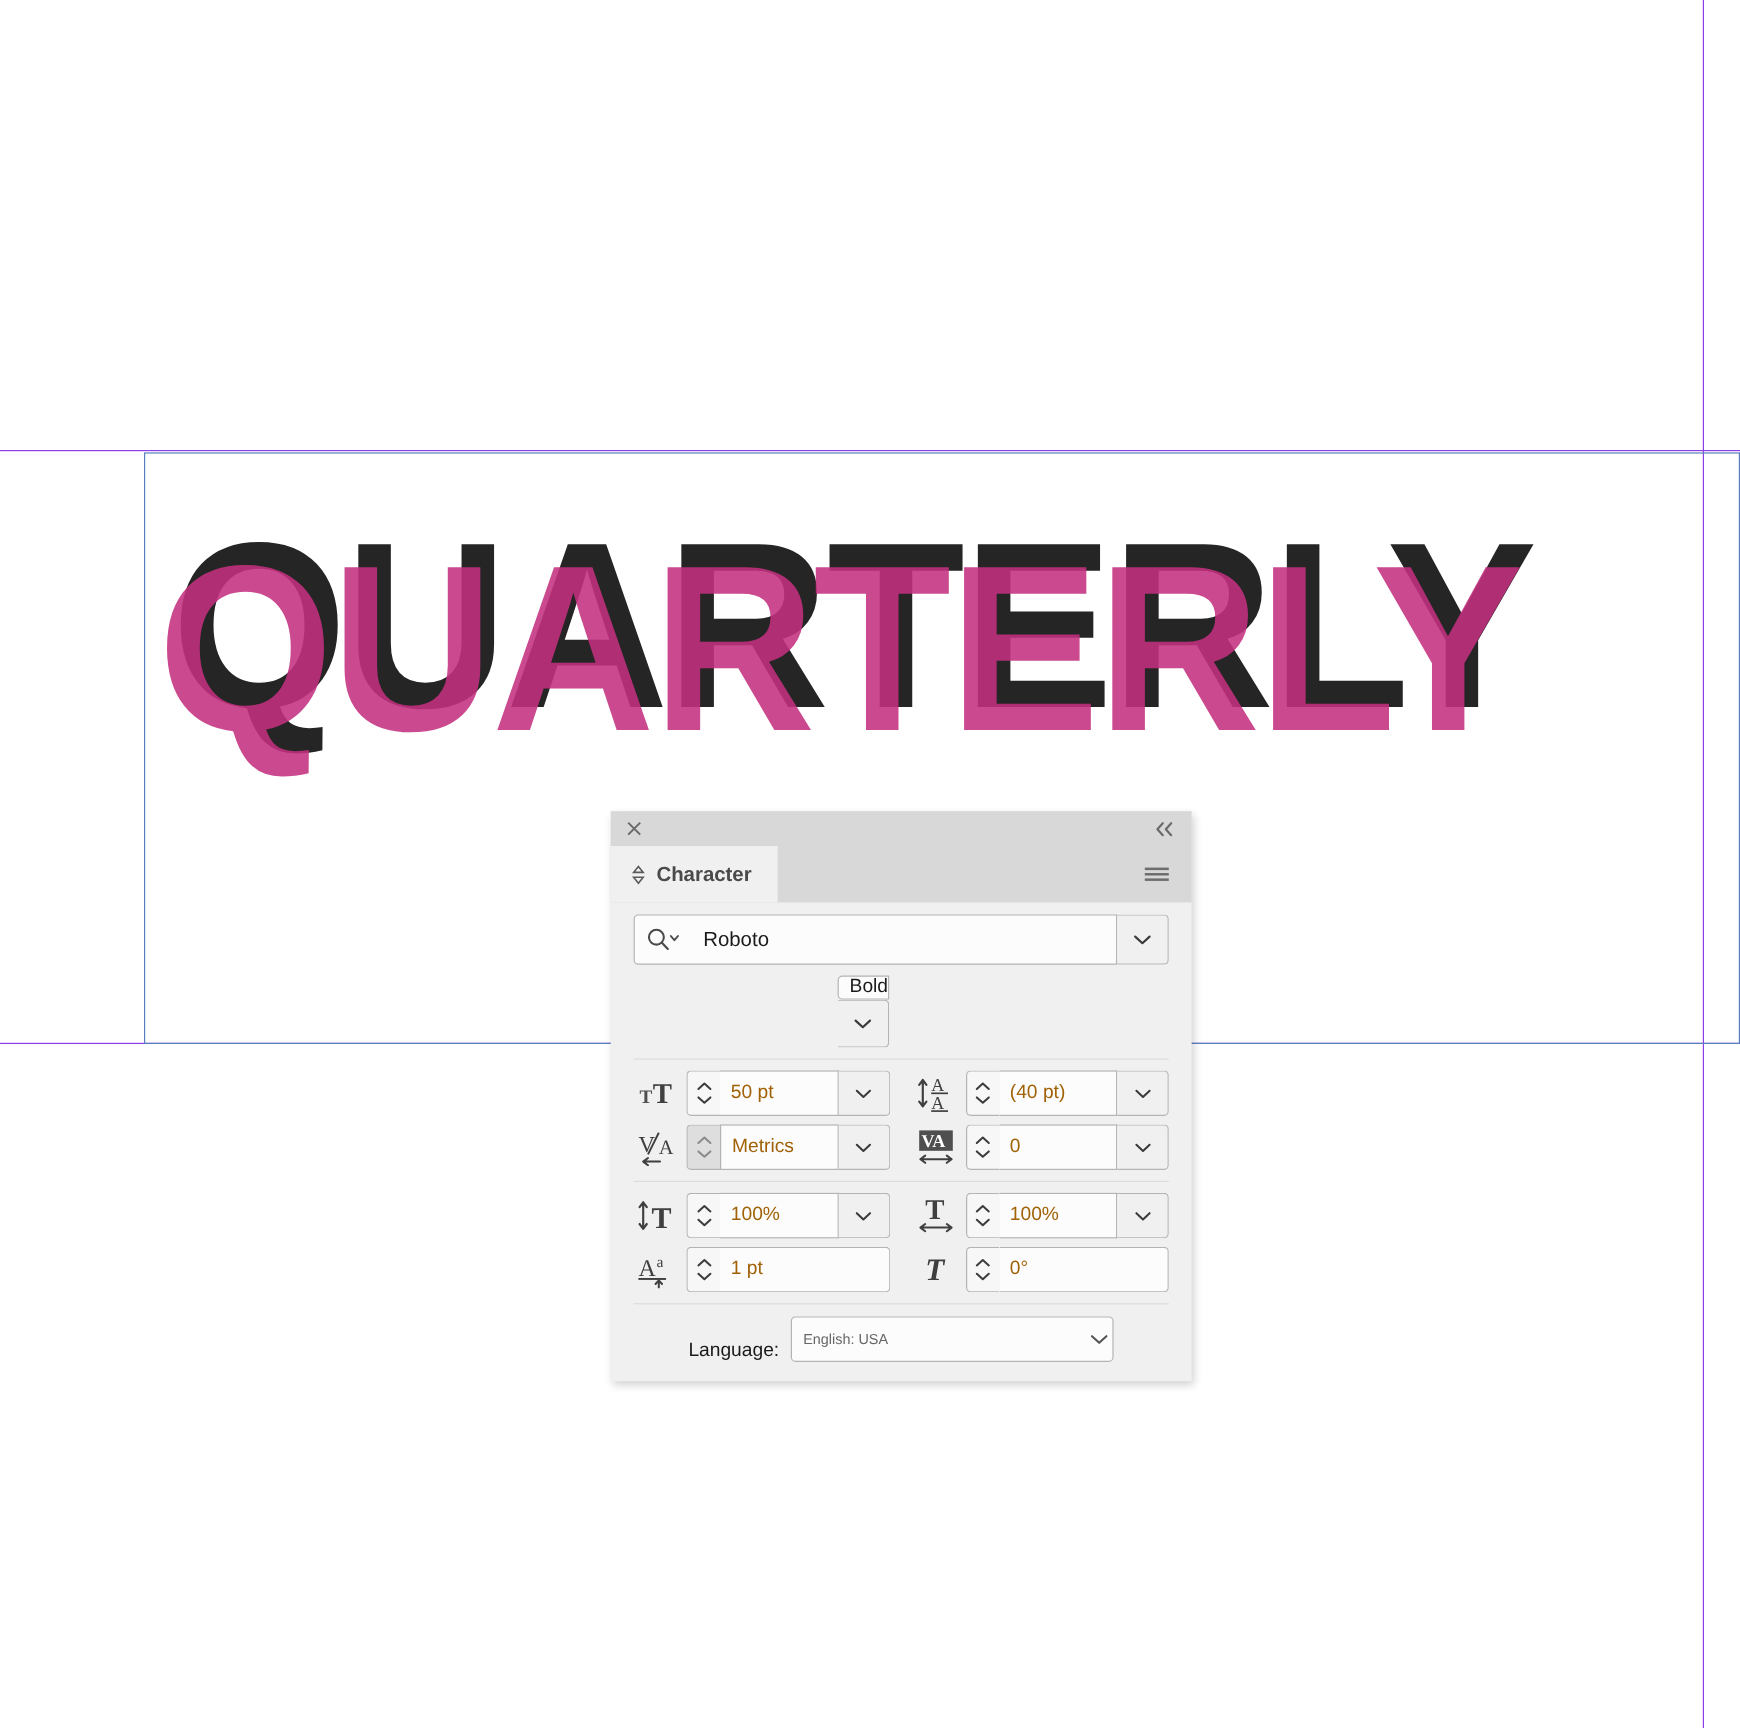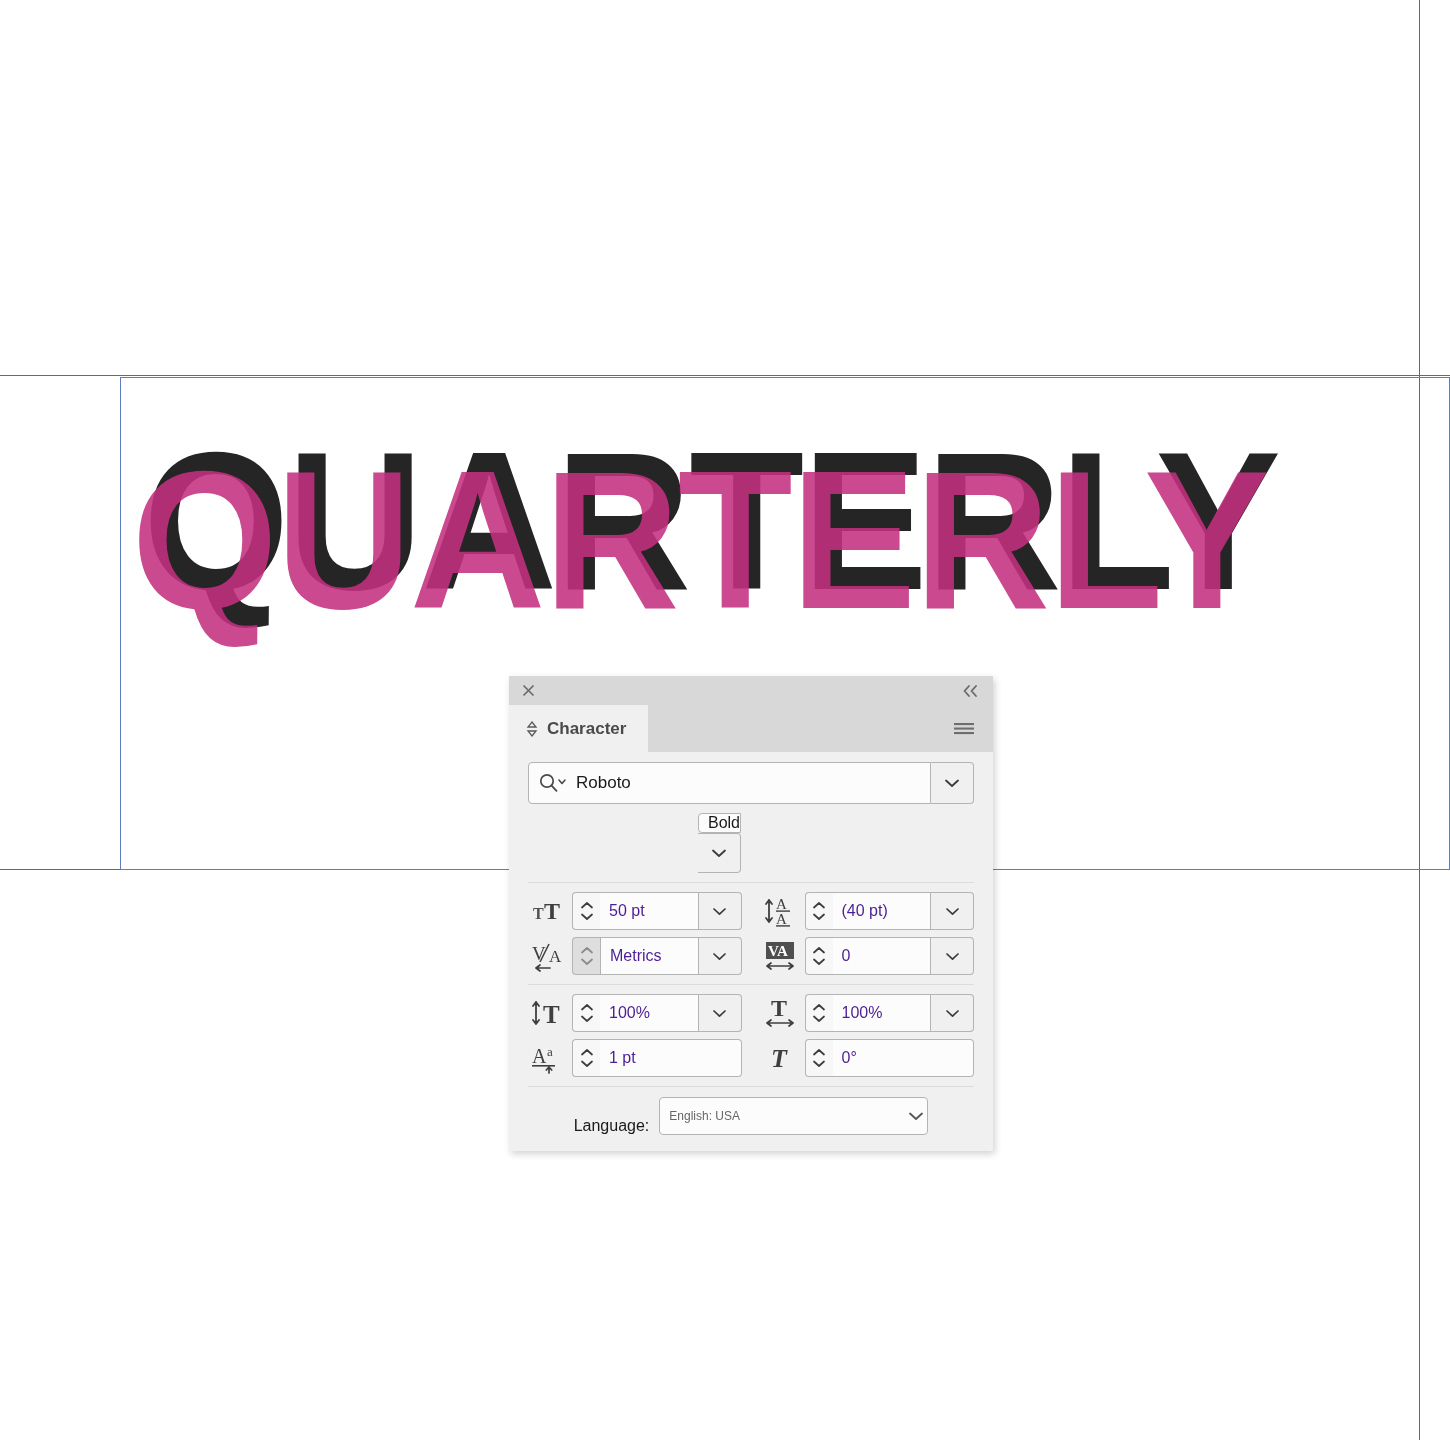--- a/index.html
+++ b/index.html
@@ -186,21 +186,21 @@
     color: #8b8b8b;
   }
   .textbox {
     flex: 1;
     background: #fcfcfc;
     border: 1px solid #b4b4b4;
     display: flex;
     align-items: center;
     padding-left: 9px;
     font-size: 16px;
-    color: #4c1d95;
+    color: #a16207;
     overflow: hidden;
     white-space: nowrap;
   }
   .textbox.no-left { border-left: none; }
   .textbox.rad-r { border-radius: 0 4px 4px 0; }
   .dropbtn {
     width: 42px;
     min-width: 42px;
     background: #f0f0f0;
     border: 1px solid #b4b4b4;
@@ -215,21 +215,21 @@
   
   .font-row { margin-bottom: 9px; }
   .font-input {
     flex: 1;
     height: 40px;
     background: #fcfcfc;
     border: 1px solid #b4b4b4;
     border-radius: 4px 0 0 4px;
     display: flex;
     align-items: center;
-    gap: 8px;
+    gap: 18px;
     padding-left: 9px;
     font-size: 17px;
   }
   .font-drop {
     width: 42px;
     min-width: 42px;
     height: 40px;
     background: #f0f0f0;
     border: 1px solid #b4b4b4;
     border-left: none;

